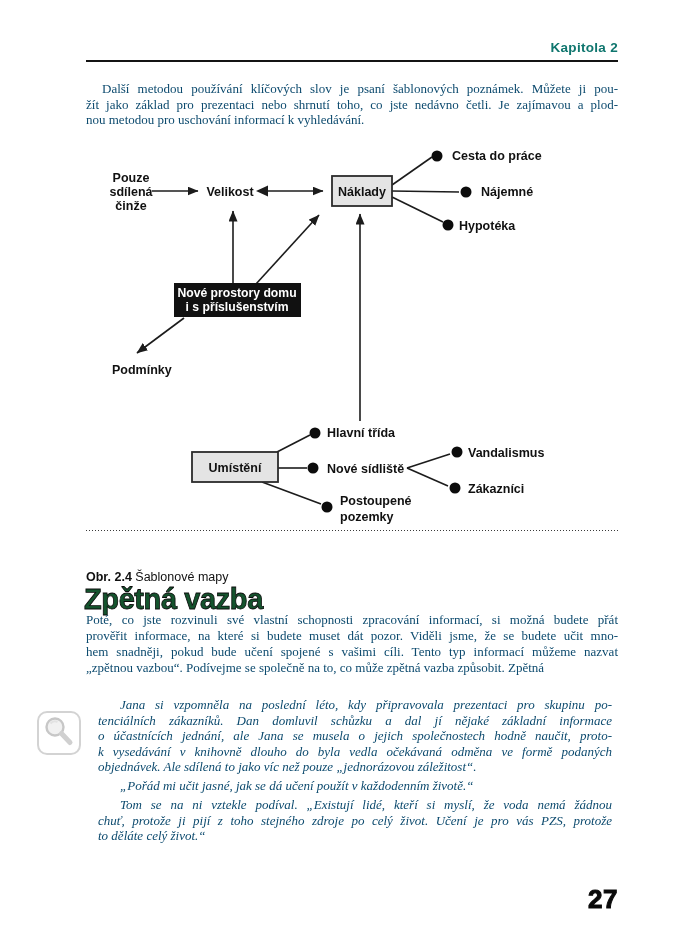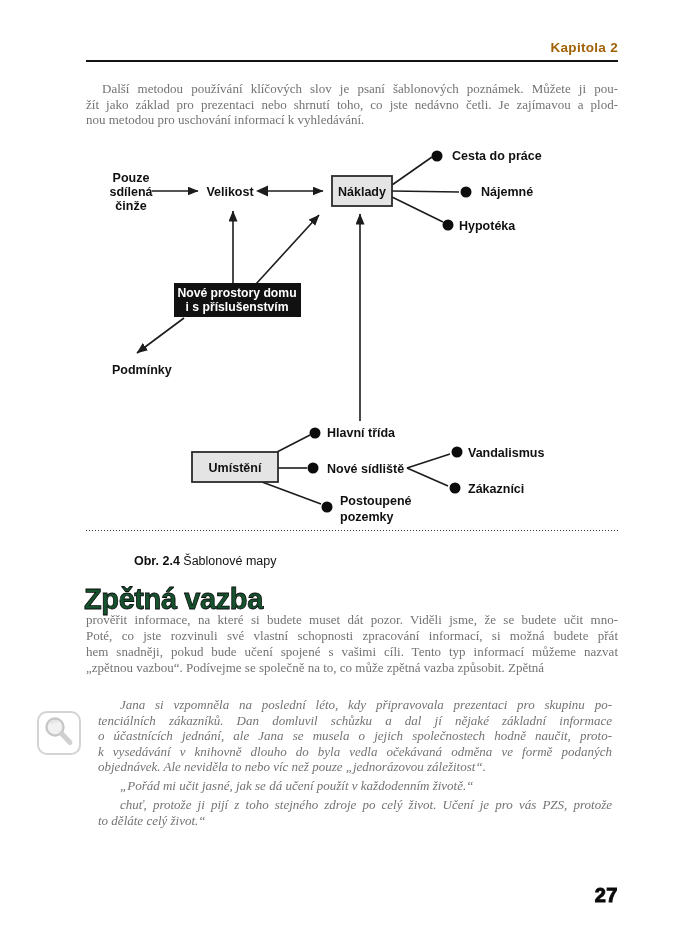--- a/index.html
+++ b/index.html
@@ -3,53 +3,53 @@
 <meta charset="utf-8">
 <style>
   html,body{margin:0;padding:0;background:#ffffff;}
   body{width:700px;height:944px;position:relative;overflow:hidden;
        font-family:"Liberation Serif",serif;color:#161616;}
   .abs{position:absolute;}
 
   
   .chapter{left:86px;top:40px;width:532px;text-align:right;
      font-family:"Liberation Sans",sans-serif;font-weight:800;font-size:13.5px;
-     letter-spacing:.3px;color:#a16207;}
+     letter-spacing:.3px;color:#0f766e;}
   .headrule{left:86px;top:60px;width:532px;height:2px;background:#141414;}
 
   
-  .jtext{font-size:13px;line-height:15.5px;color:#737373;}
+  .jtext{font-size:13px;line-height:15.5px;color:#0c4a6e;}
   .jtext .jline{text-align:justify;text-align-last:justify;}
   .jtext .jline:last-child{text-align-last:left;}
   .jtext.indent-first .jline:first-child{text-indent:16px;}
 
   .intro{left:86px;top:81px;width:532px;}
   .bodytext{left:86px;top:612px;width:532px;line-height:16px;}
 
   
   .dotrule{left:86px;top:530px;width:532px;height:2px;
      background-image:repeating-linear-gradient(90deg,#3a3a3a 0 1px,transparent 1px 3px);
      background-size:3px 1px;background-repeat:repeat-x;background-position:0 0;}
-  .caption{left:86px;top:554px;width:532px;font-family:"Liberation Sans",sans-serif;
-     font-size:12.5px;color:#111;margin-left:48px;}
+  .caption{left:86px;top:570px;width:532px;font-family:"Liberation Sans",sans-serif;
+     font-size:12.5px;color:#111;}
   .caption b{font-weight:700;}
 
   
   .h1{left:84px;top:583px;font-family:"Liberation Sans",sans-serif;
      font-weight:900;font-size:29px;letter-spacing:-.4px;color:#14532d;
      -webkit-text-stroke:.8px #0b0b0b;}
 
   
   .story{left:98px;top:697px;width:514px;font-style:italic;
      font-size:13px;line-height:16.2px;color:#202020;}
   .story .jtext{margin:0 0 3.5px 0;}
   .story .jtext .jline:first-child{text-indent:22px;}
 
   .pagenum{left:86px;top:884px;width:532px;text-align:right;
-     font-family:"Liberation Sans",sans-serif;font-weight:900;font-size:20px;
+     font-family:"Liberation Sans",sans-serif;font-weight:900;font-size:26px;
      letter-spacing:.5px;color:#0b0b0b;-webkit-text-stroke:1px #0b0b0b;}
 
   svg{position:absolute;left:0;top:0;pointer-events:none;}
   .dlabel{font-family:"Liberation Sans",sans-serif;font-size:12.5px;font-weight:600;fill:#111;}
   .dlabel-white{font-family:"Liberation Sans",sans-serif;font-size:12.2px;font-weight:600;fill:#fff;}
   .dline{stroke:#1c1c1c;stroke-width:1.6;fill:none;}
   .dbox{fill:#e4e4e4;stroke:#2b2b2b;stroke-width:1.8;}
   .ddot{fill:#0c0c0c;}
 </style>
 </head>
@@ -137,36 +137,37 @@
     <path d="M50.5,723.5 a6,6 0 0 1 7,-1.5" fill="none" stroke="#e2e2e2" stroke-width="2"></path>
     <line x1="61.5" y1="733.5" x2="70" y2="742.5" stroke="#d0d0d0" stroke-width="5" stroke-linecap="round"></line>
   </g>
 </svg>
 
 <div class="abs dotrule"></div>
 <div class="abs caption"><b>Obr. 2.4</b><span> Šablonové mapy</span></div>
 
 <div class="abs h1">Zpětná vazba</div>
 <div class="abs jtext bodytext">
+    <div class="jline">Poté, co jste rozvinuli své vlastní schopnosti zpracování informací, si možná budete přát</div>
     <div class="jline">prověřit informace, na které si budete muset dát pozor. Viděli jsme, že se budete učit mno-</div>
-    <div class="jline">Poté, co jste rozvinuli své vlastní schopnosti zpracování informací, si možná budete přát</div>
     <div class="jline">hem snadněji, pokud bude učení spojené s vašimi cíli. Tento typ informací můžeme nazvat</div>
     <div class="jline">„zpětnou vazbou“. Podívejme se společně na to, co může zpětná vazba způsobit. Zpětná</div>
   </div>
 
 <div class="abs story">
   <div class="jtext">
       <div class="jline">Jana si vzpomněla na poslední léto, kdy připravovala prezentaci pro skupinu po-</div>
       <div class="jline">tenciálních zákazníků. Dan domluvil schůzku a dal jí nějaké základní informace</div>
       <div class="jline">o účastnících jednání, ale Jana se musela o jejich společnostech hodně naučit, proto-</div>
       <div class="jline">k vysedávání v knihovně dlouho do byla vedla očekávaná odměna ve formě podaných</div>
-      <div class="jline">objednávek. Ale neviděla to nebo víc než pouze „jednorázovou záležitost“.</div>
+      <div class="jline">objednávek. Ale sdílená to jako víc než pouze „jednorázovou záležitost“.</div>
     </div>
   <div class="jtext">
       <div class="jline">„Pořád mi učit jasné, jak se dá učení použít v každodenním životě.“</div>
     </div>
   <div class="jtext">
+      <div class="jline">Tom se na ni vztekle podíval. „Existují lidé, kteří si myslí, že voda nemá žádnou</div>
       <div class="jline">chuť, protože ji pijí z toho stejného zdroje po celý život. Učení je pro vás PZS, protože</div>
       <div class="jline">to děláte celý život.“</div>
     </div>
 </div>
 
 <div class="abs pagenum">27</div>
 
 </body></html>

